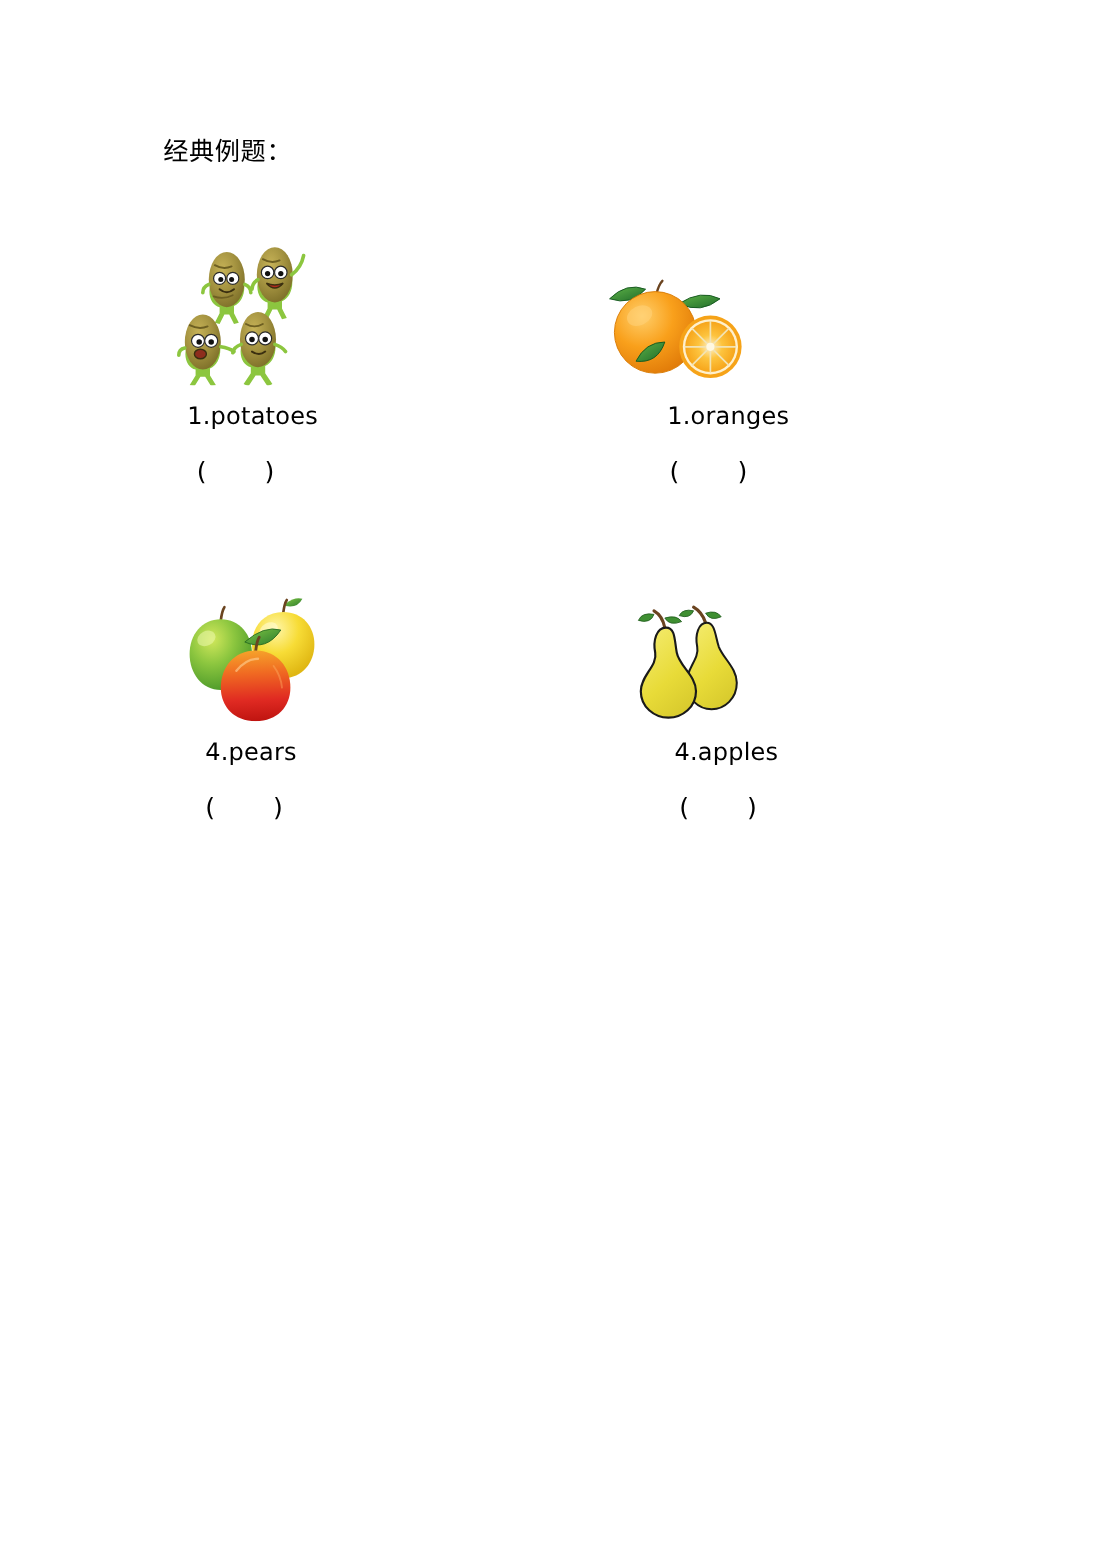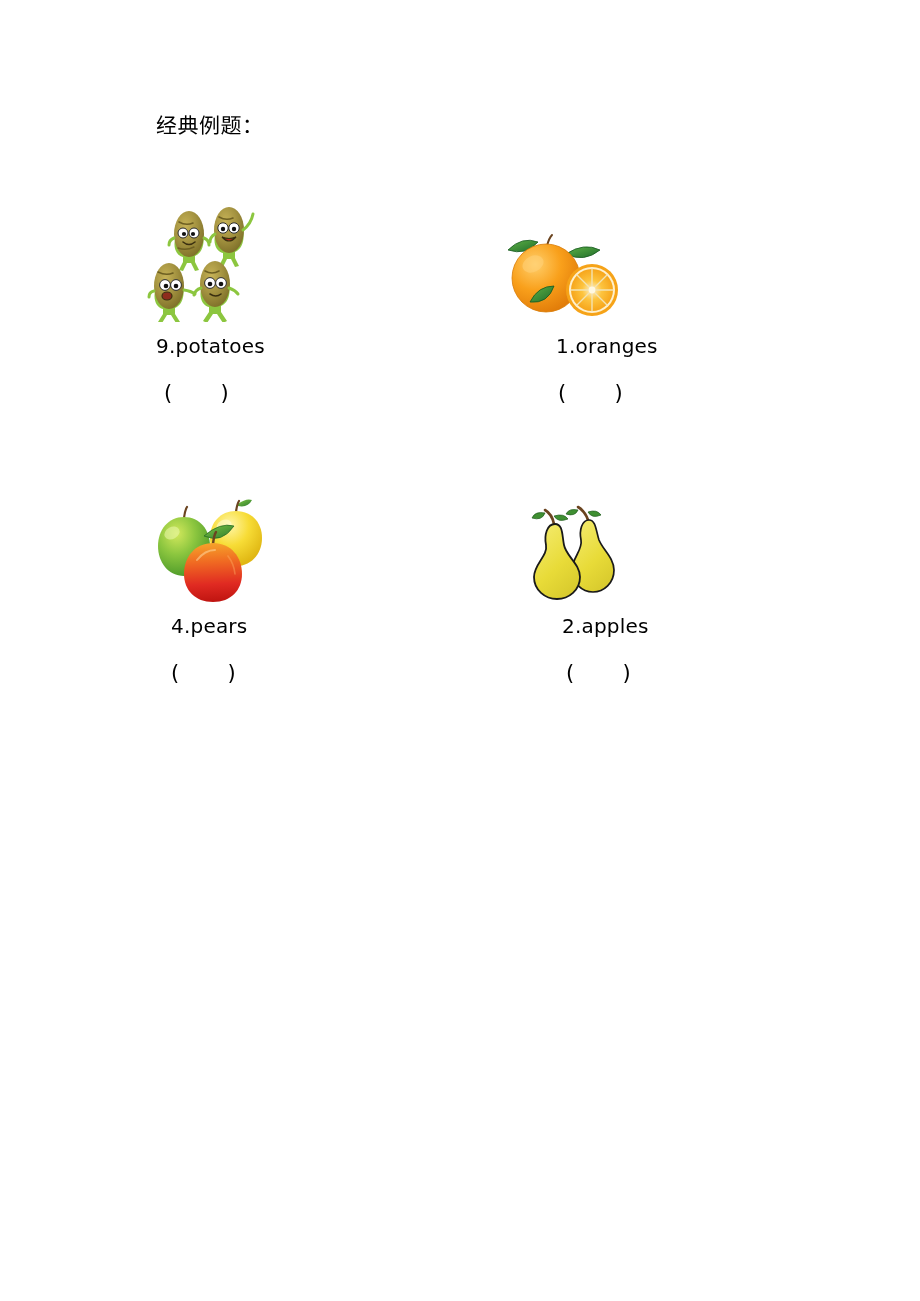--- a/index.html
+++ b/index.html
@@ -27,21 +27,20 @@
   .heading-title {
     position: absolute;
     left: 136px;
     top: 113px;
     font-family: "Liberation Serif", "DejaVu Serif", serif;
     font-size: 21px;
     line-height: 26px;
     letter-spacing: 0.5px;
     font-weight: 400;
     white-space: nowrap;
-    margin-left: 20px;
   }
   .heading-instruction {
     position: absolute;
     left: 136px;
     top: 160px;
     font-family: "Liberation Sans", "DejaVu Sans", sans-serif;
     font-size: 20px;
     line-height: 26px;
     font-weight: 700;
     letter-spacing: 0.3px;
@@ -195,21 +194,21 @@
               <circle cx="15" cy="26" r="2.3" fill="#111111"></circle>
               <circle cx="26" cy="26" r="2.3" fill="#111111"></circle>
               <path d="M15 36 q6 4 11 0" stroke="#3a2f10" stroke-width="1.6" fill="none" stroke-linecap="round"></path>
               <path d="M34 30 q6 2 9 6" stroke="#8cc63f" stroke-width="3" fill="none" stroke-linecap="round"></path>
               <path d="M6 30 q-6 2 -7 7" stroke="#8cc63f" stroke-width="3" fill="none" stroke-linecap="round"></path>
             </g>
           </svg>
           <div class="watermark">&nbsp;</div>
         </div>
       </div>
-      <div class="qlabel">9.potatoes</div>
+      <div class="qlabel">1.potatoes</div>
       <div class="qblank">(       )</div>
     </div>
 
     <div class="qcell c2 r1 cell2">
       <div class="art-box">
         <div class="art-holder">
           <svg width="120" height="96" viewBox="0 0 120 96">
             <defs>
               <radialGradient id="orbPeel" cx="34%" cy="30%" r="76%">
                 <stop offset="0%" stop-color="#fcc košice"></stop>
@@ -338,18 +337,18 @@
 
             <g transform="translate(6,16)">
               <path d="M26 16 q-2 -10 -9 -14" stroke="#6b4420" stroke-width="2.6" fill="none" stroke-linecap="round"></path>
               <path d="M17 5 q-10 -2 -13 5 q10 3 13 -5 Z" fill="#3f8f32" stroke="#1f5c1c" stroke-width="0.7"></path>
               <path d="M26 8 q10 -3 14 3 q-10 4 -14 -3 Z" fill="#3f8f32" stroke="#1f5c1c" stroke-width="0.7"></path>
               <path d="M27 16 C19 16 16 27 18 37 C20 48 6 56 6 69 C6 82 17 91 29 91 C41 91 52 82 52 69 C52 56 38 48 36 37 C34 27 35 16 27 16 Z" fill="url(#pearFill)" stroke="#1a1a1a" stroke-width="1.8" stroke-linejoin="round"></path>
             </g>
           </svg>
         </div>
       </div>
-      <div class="qlabel">2.apples</div>
+      <div class="qlabel">4.apples</div>
       <div class="qblank">(       )</div>
     </div>
 
   </div>
 </div>
 
 </body></html>

